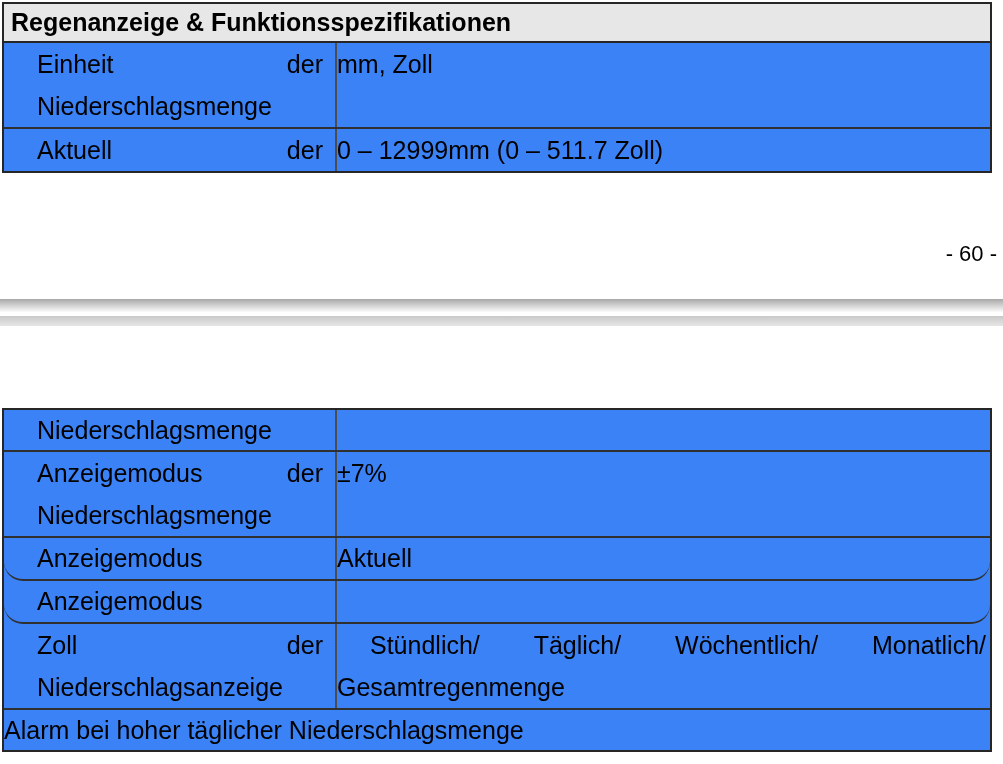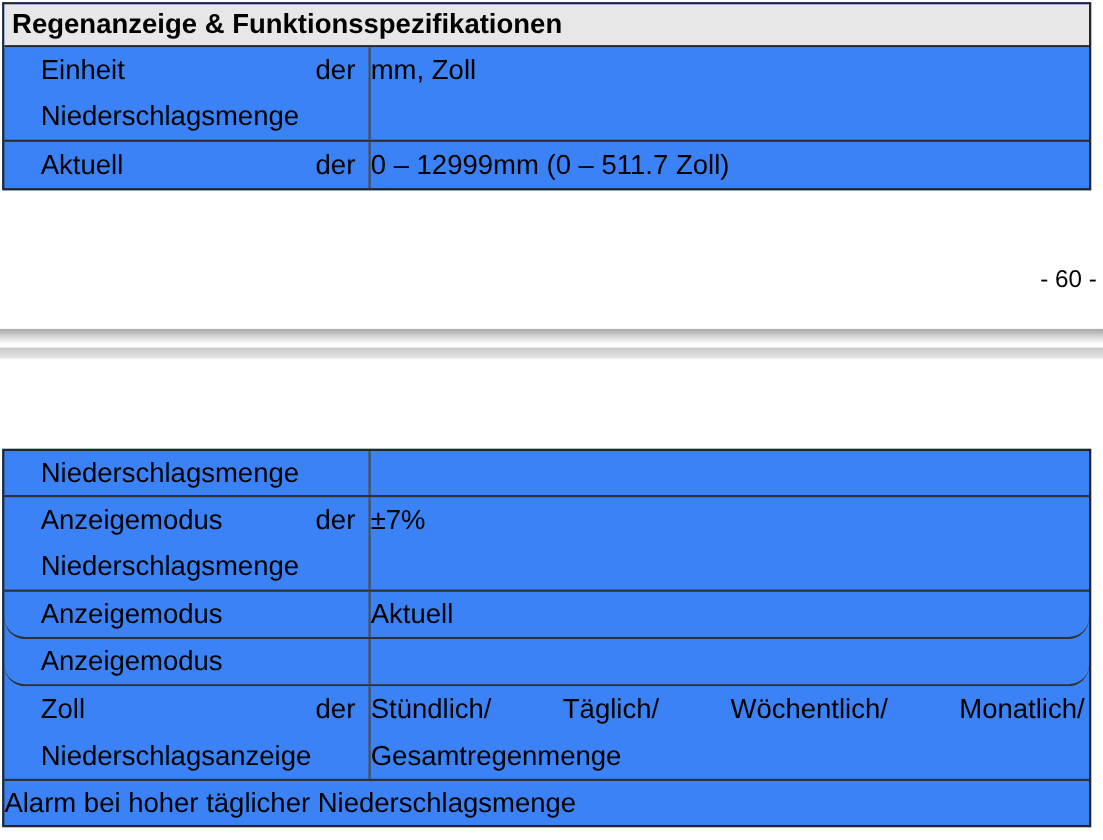--- a/index.html
+++ b/index.html
@@ -23,21 +23,21 @@
   .c1 {
     width:333px; box-sizing:border-box; border-right:2px solid #4d4d4d;
     padding-left:33px; display:flex; flex-direction:column; justify-content:center;
   }
   .c2 {
     flex:1; box-sizing:border-box; 
     display:flex; flex-direction:column; justify-content:center;
   }
   .ln { height:43px; display:flex; align-items:center; }
   .ln.split { justify-content:space-between; padding-right:12px; }
-  .ln.justify { justify-content:space-between; padding-right:4px; }
+  .ln.justify { justify-content:space-between; padding-right:4px;margin-left:33px; }
   .h-s1 { height:42px; } 
   .h-s2 { height:43px;border-radius:19px; }
   .h-s3 { height:40px; }
   .h-d  { height:86px; } 
   .page-number {
     position:absolute; left:0; top:241px; width:997px;
     text-align:right; font-size:22px;
   }
   .sep-band-a {
     position:absolute; left:0; top:299px; width:1003px; height:13px;

